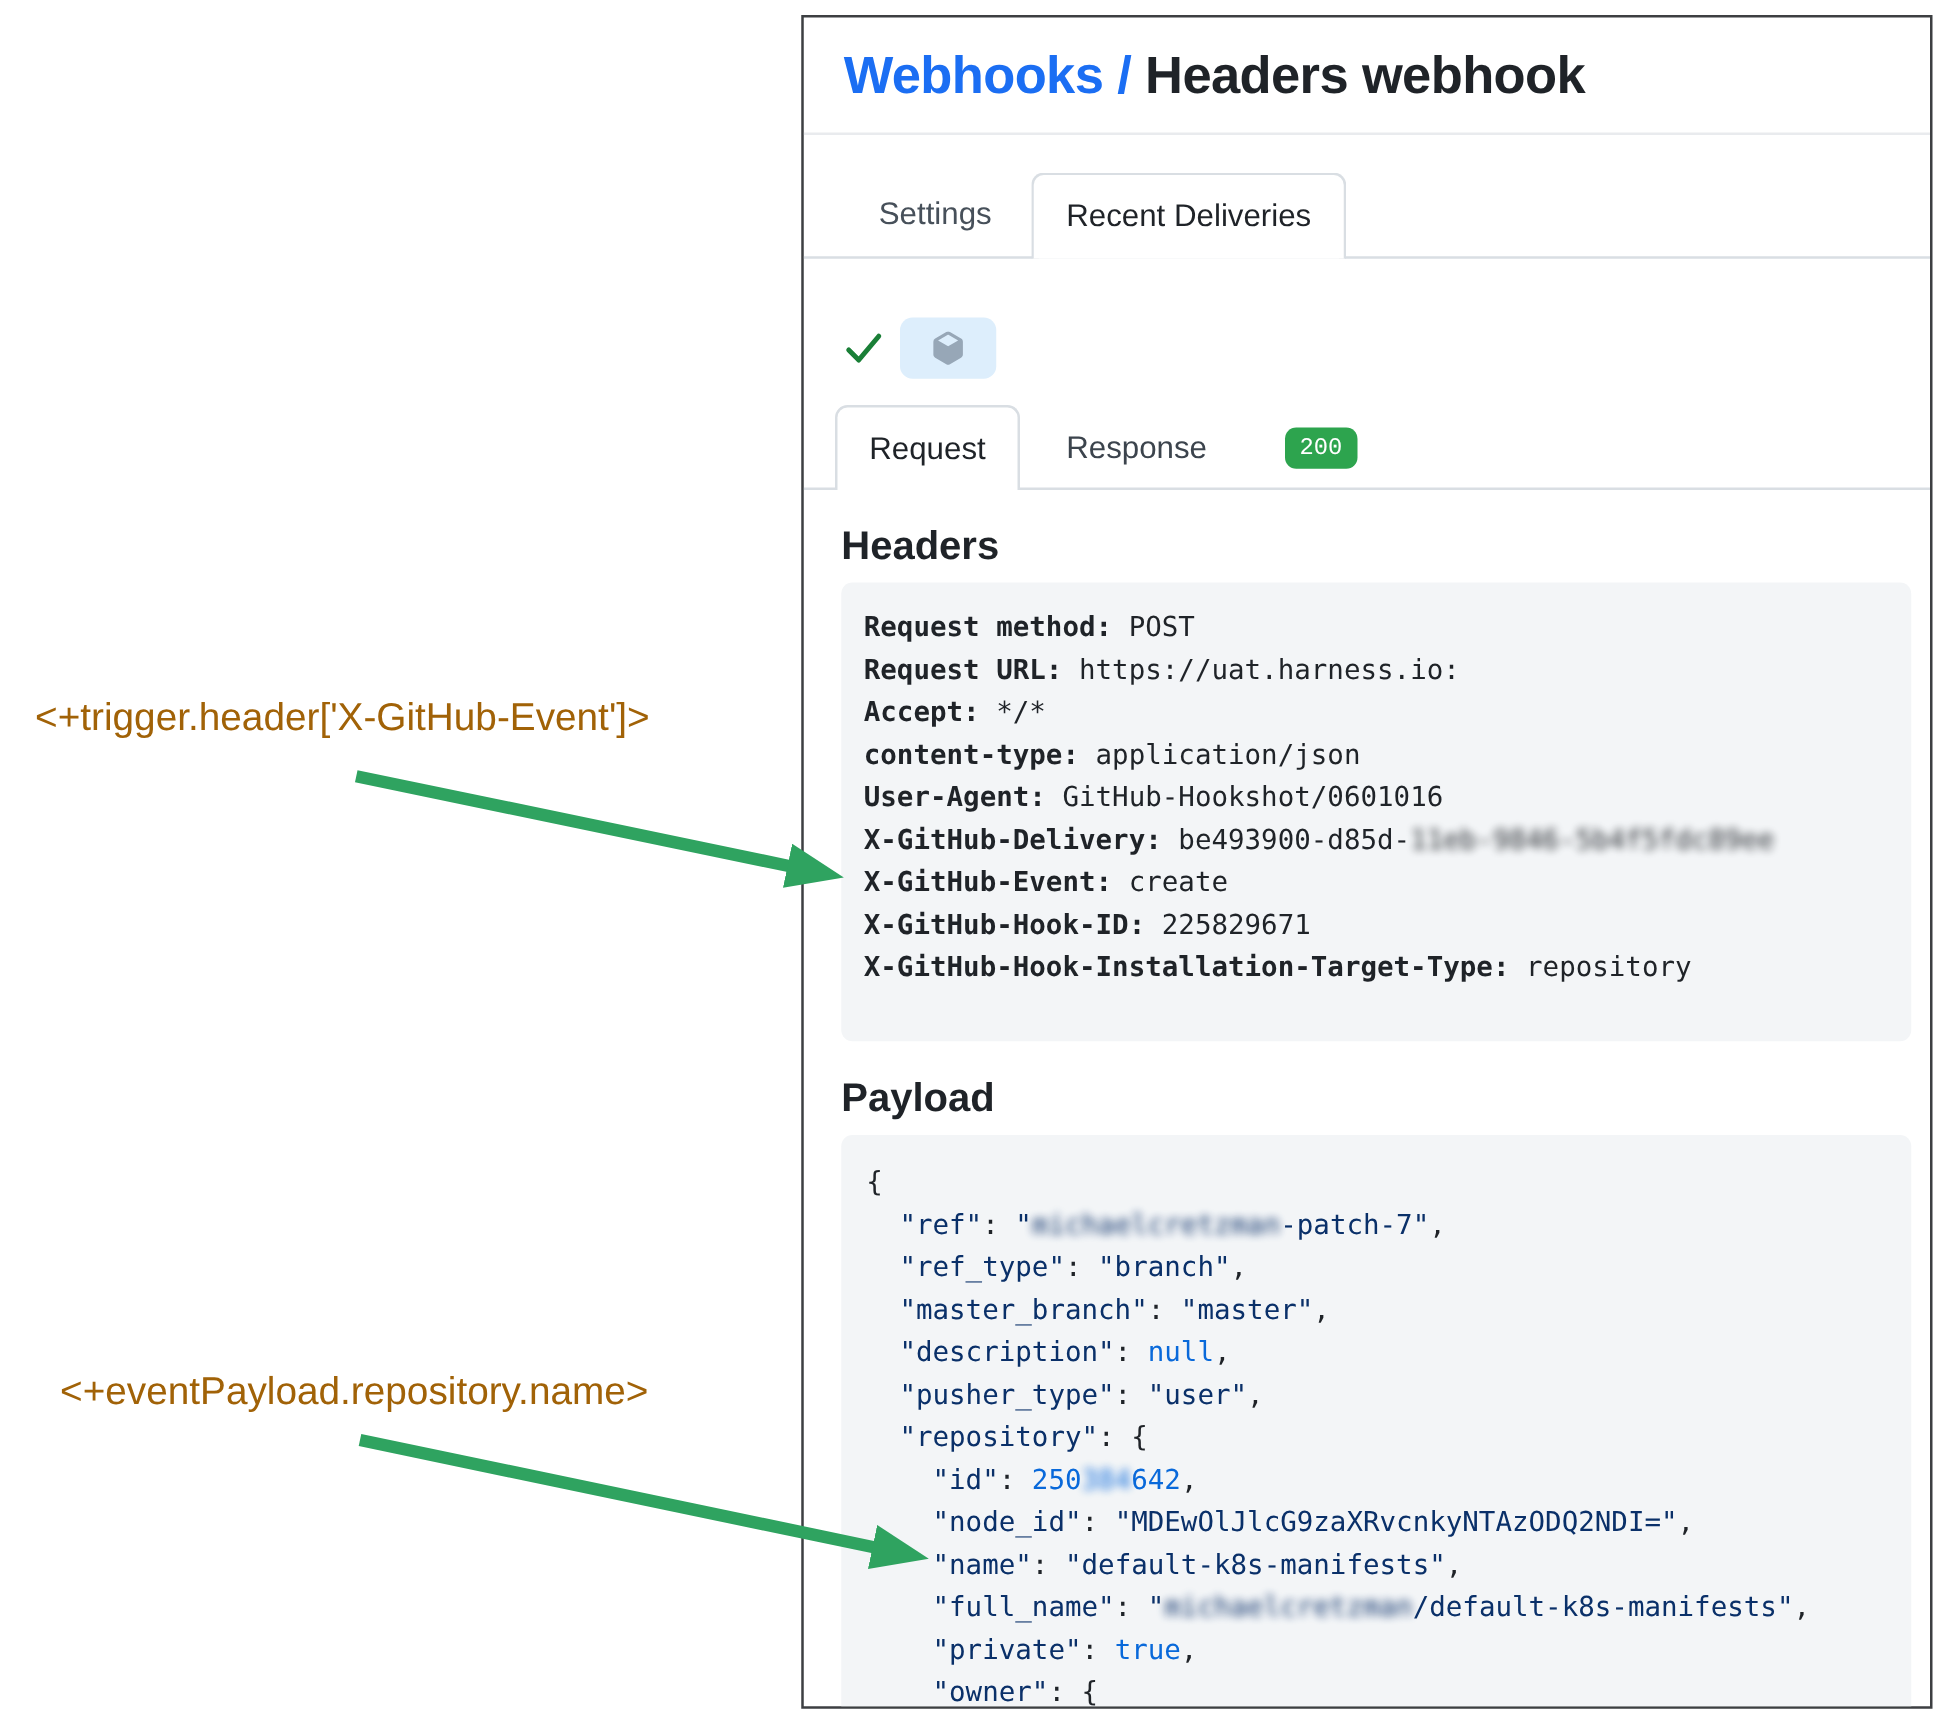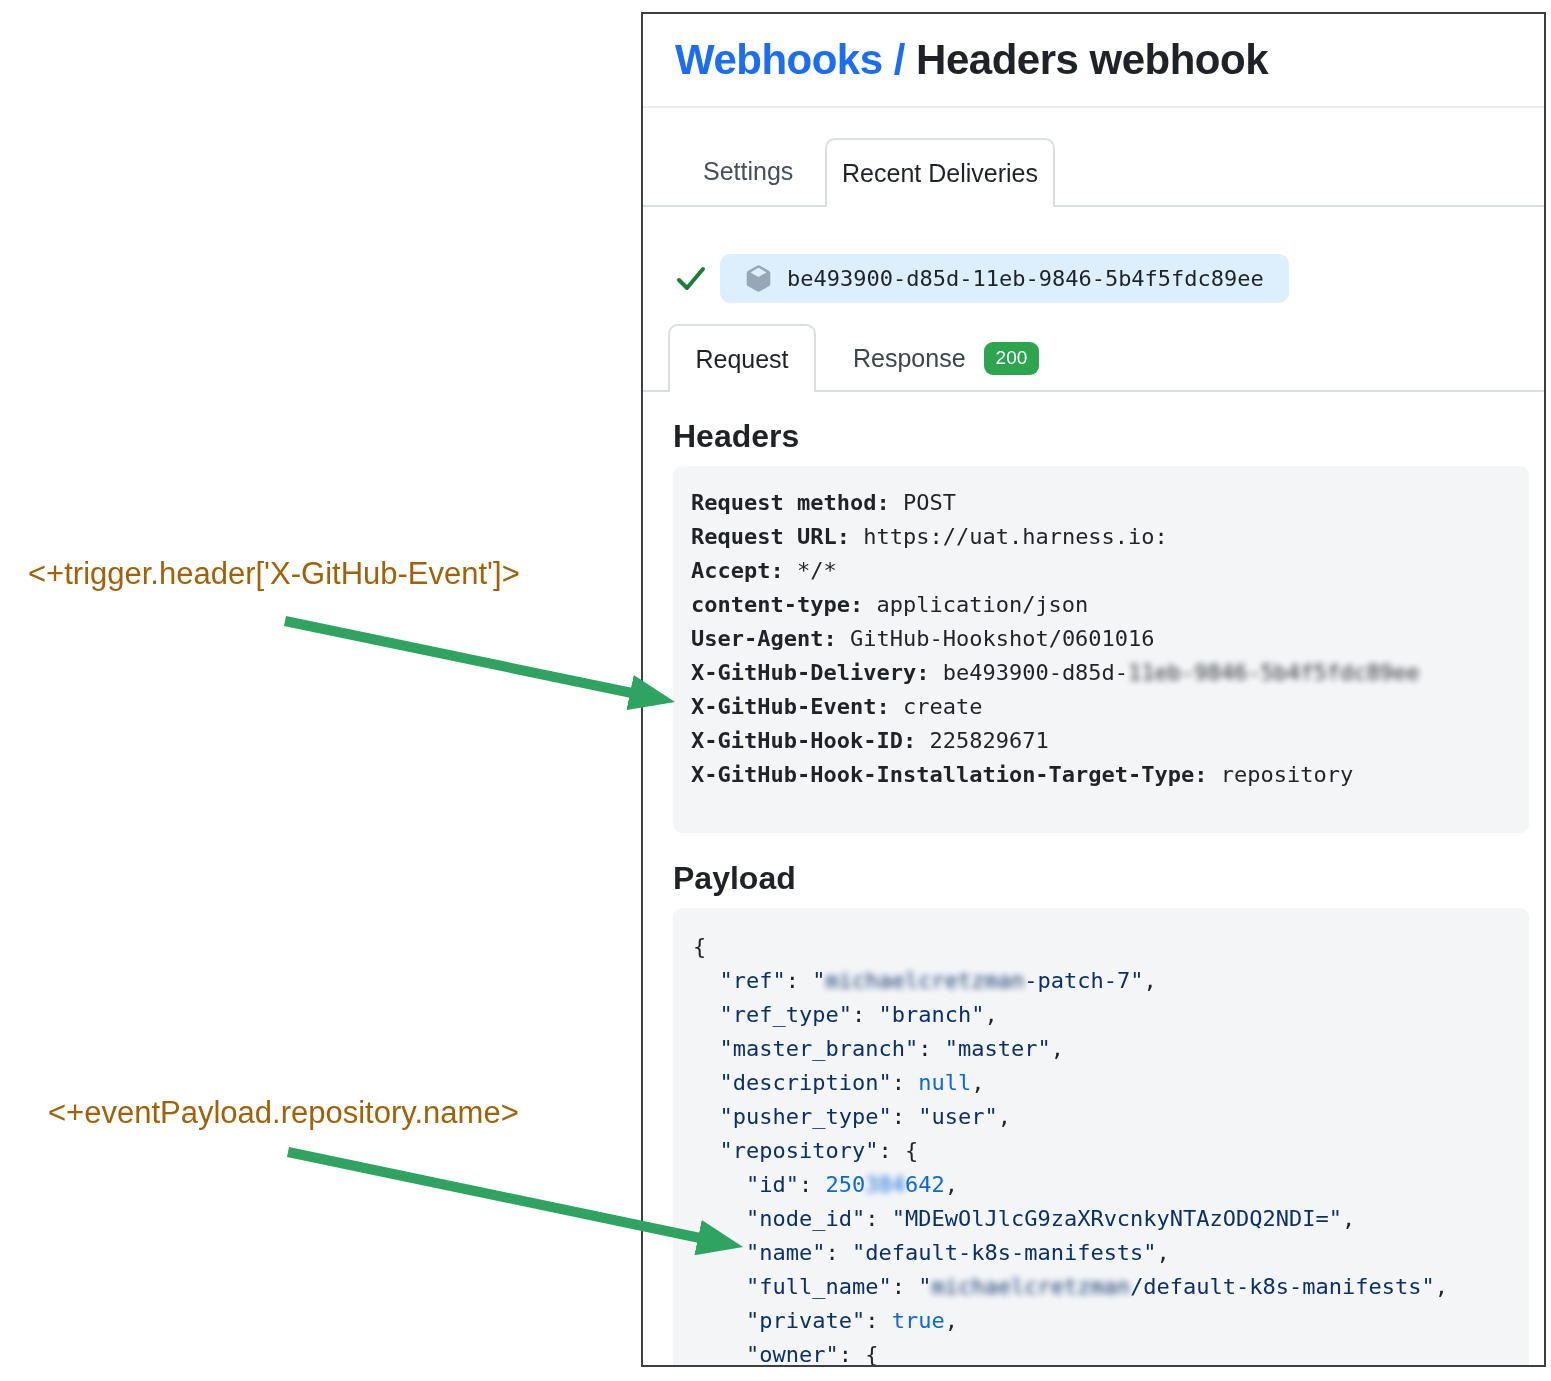--- a/index.html
+++ b/index.html
@@ -17,39 +17,39 @@
   .panel-inner{position:relative; width:100%; height:100%;}
 
   .page-title{position:absolute; left:32px; top:22px; font-size:42px; font-weight:600; letter-spacing:-0.5px;}
   .page-title .crumb{color:var(--link-blue); cursor:pointer;}
   .page-title .current{color:var(--text-dark);}
   .title-divider{position:absolute; left:0; right:0; top:92px; height:2px; background:#e9ebee;}
 
   .tabline1{position:absolute; left:0; right:0; top:191px; height:2px; background:var(--border-gray);}
   .tab-settings{position:absolute; left:48px; top:124px; height:67px; display:flex; align-items:center;
     padding:0 12px; font-size:25px; color:var(--text-gray); cursor:pointer;}
-  .tab-recent{position:absolute; left:182px; top:124px; width:230px; height:69px; background:#fff;
+  .tab-recent{position:absolute; left:182px; top:124px; width:252px; height:69px; background:#fff;
     border:2px solid var(--border-gray); border-bottom:none; border-radius:10px 10px 0 0;
     display:flex; align-items:center; justify-content:center; font-size:25px; color:var(--text-dark); z-index:2;}
 
   .delivery-row{position:absolute; left:33px; top:240px; display:flex; align-items:center; gap:14px;}
   .check-icon{width:30px; height:30px;}
   .delivery-pill{display:inline-flex; align-items:center; gap:15px; background:var(--pill-bg);
     border-radius:10px; padding:11px 25px; cursor:pointer;}
   .package-icon{width:27px; height:27px;}
   .delivery-id{font-family:"DejaVu Sans Mono", monospace; font-size:22px; color:var(--text-dark);}
 
   .tabline2{position:absolute; left:0; right:0; top:376px; height:2px; background:var(--border-gray);}
   .tab-request{position:absolute; left:25px; top:310px; width:148px; height:68px; background:#fff;
     border:2px solid var(--border-gray); border-bottom:none; border-radius:10px 10px 0 0;
     display:flex; align-items:center; justify-content:center; font-size:25px; color:var(--text-dark); z-index:2;}
   .response-group{position:absolute; left:210px; top:312px; height:64px; display:flex; align-items:center; gap:18px;}
   .response-label{font-size:25px; color:#3c444d; cursor:pointer;}
-  .status-badge{background:var(--badge-green); color:#fff; font-family:Liberation Sans, sans-serif;
-    font-size:19px; padding:5px 12px 6px; border-radius:9px;}
+  .status-badge{background:var(--badge-green); color:#fff; font-family:Liberation Mono, monospace;
+    font-size:19px; padding:5px 12px 6px; border-radius:9px;margin-left:44px;}
 
   .section-title{position:absolute; left:30px; font-size:32px; font-weight:bold; color:var(--text-dark);}
   .headers-title{top:404px;}
   .payload-title{top:846px;}
 
   .gray-box{position:absolute; left:30px; width:856px; background:var(--box-bg); border-radius:9px;
     font-family:"DejaVu Sans Mono", monospace; font-size:22px; color:var(--text-dark);}
   .headers-box{top:452px; height:367px; padding:20px 18px;}
   .payload-box{top:894px; height:478px; padding:22px 20px;}
 
@@ -89,21 +89,20 @@
     <div class="tab-recent">Recent Deliveries</div>
 
     <div class="delivery-row">
       <svg class="check-icon" viewBox="0 0 30 30">
         <polyline points="3,16 11,24 27,5" fill="none" stroke="#1a7f37" stroke-width="4" stroke-linecap="round" stroke-linejoin="round"></polyline>
       </svg>
       <div class="delivery-pill">
         <svg class="package-icon" viewBox="0 0 16 16">
           <path fill="#97a7b7" d="M8.878.392a1.75 1.75 0 0 0-1.756 0l-5.25 3.045A1.75 1.75 0 0 0 1 4.951v6.098c0 .624.332 1.2.872 1.514l5.25 3.045a1.75 1.75 0 0 0 1.756 0l5.25-3.045c.54-.313.872-.89.872-1.514V4.951c0-.624-.332-1.2-.872-1.514ZM7.875 1.69a.25.25 0 0 1 .25 0l4.63 2.685L8 7.133 3.245 4.375ZM2.5 5.677v5.372c0 .09.047.171.125.216l4.625 2.683V8.432Zm6.25 8.271 4.625-2.683a.25.25 0 0 0 .125-.216V5.677L8.75 8.432Z"></path>
         </svg>
-        <span class="delivery-id">be493900-d85d-11eb-9846-5b4f5fdc89ee</span>
       </div>
     </div>
 
     <div class="tabline2"></div>
     <div class="tab-request">Request</div>
     <div class="response-group">
       <span class="response-label">Response</span>
       <span class="status-badge">200</span>
     </div>
 

